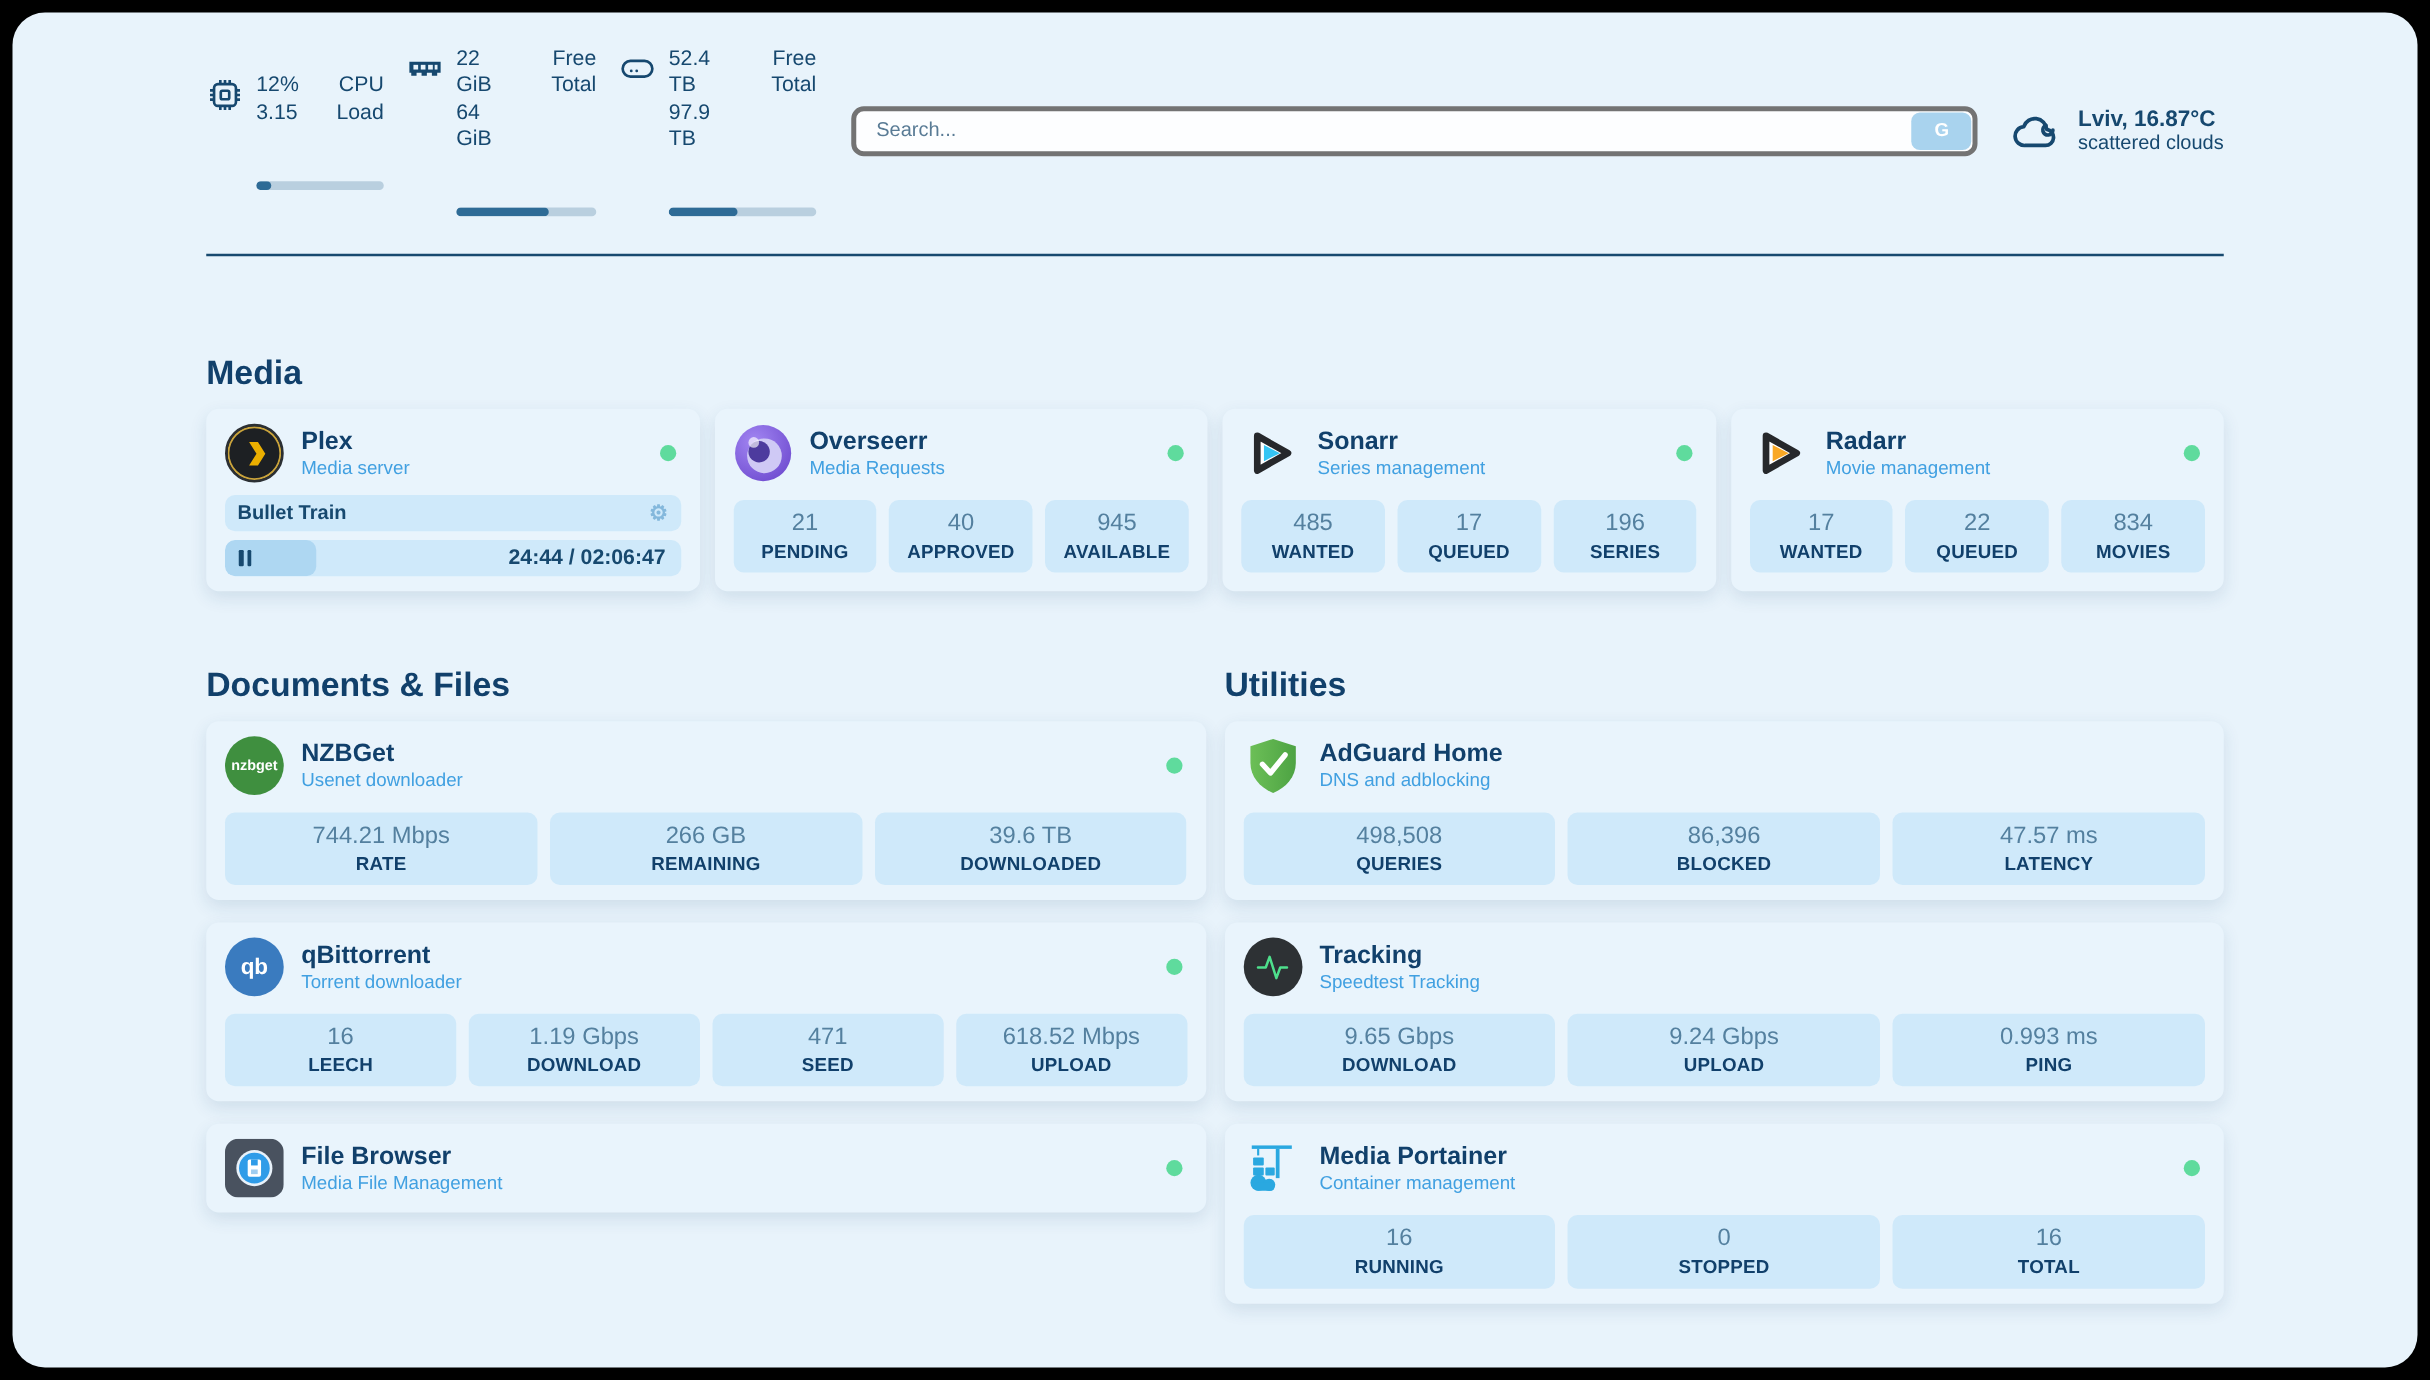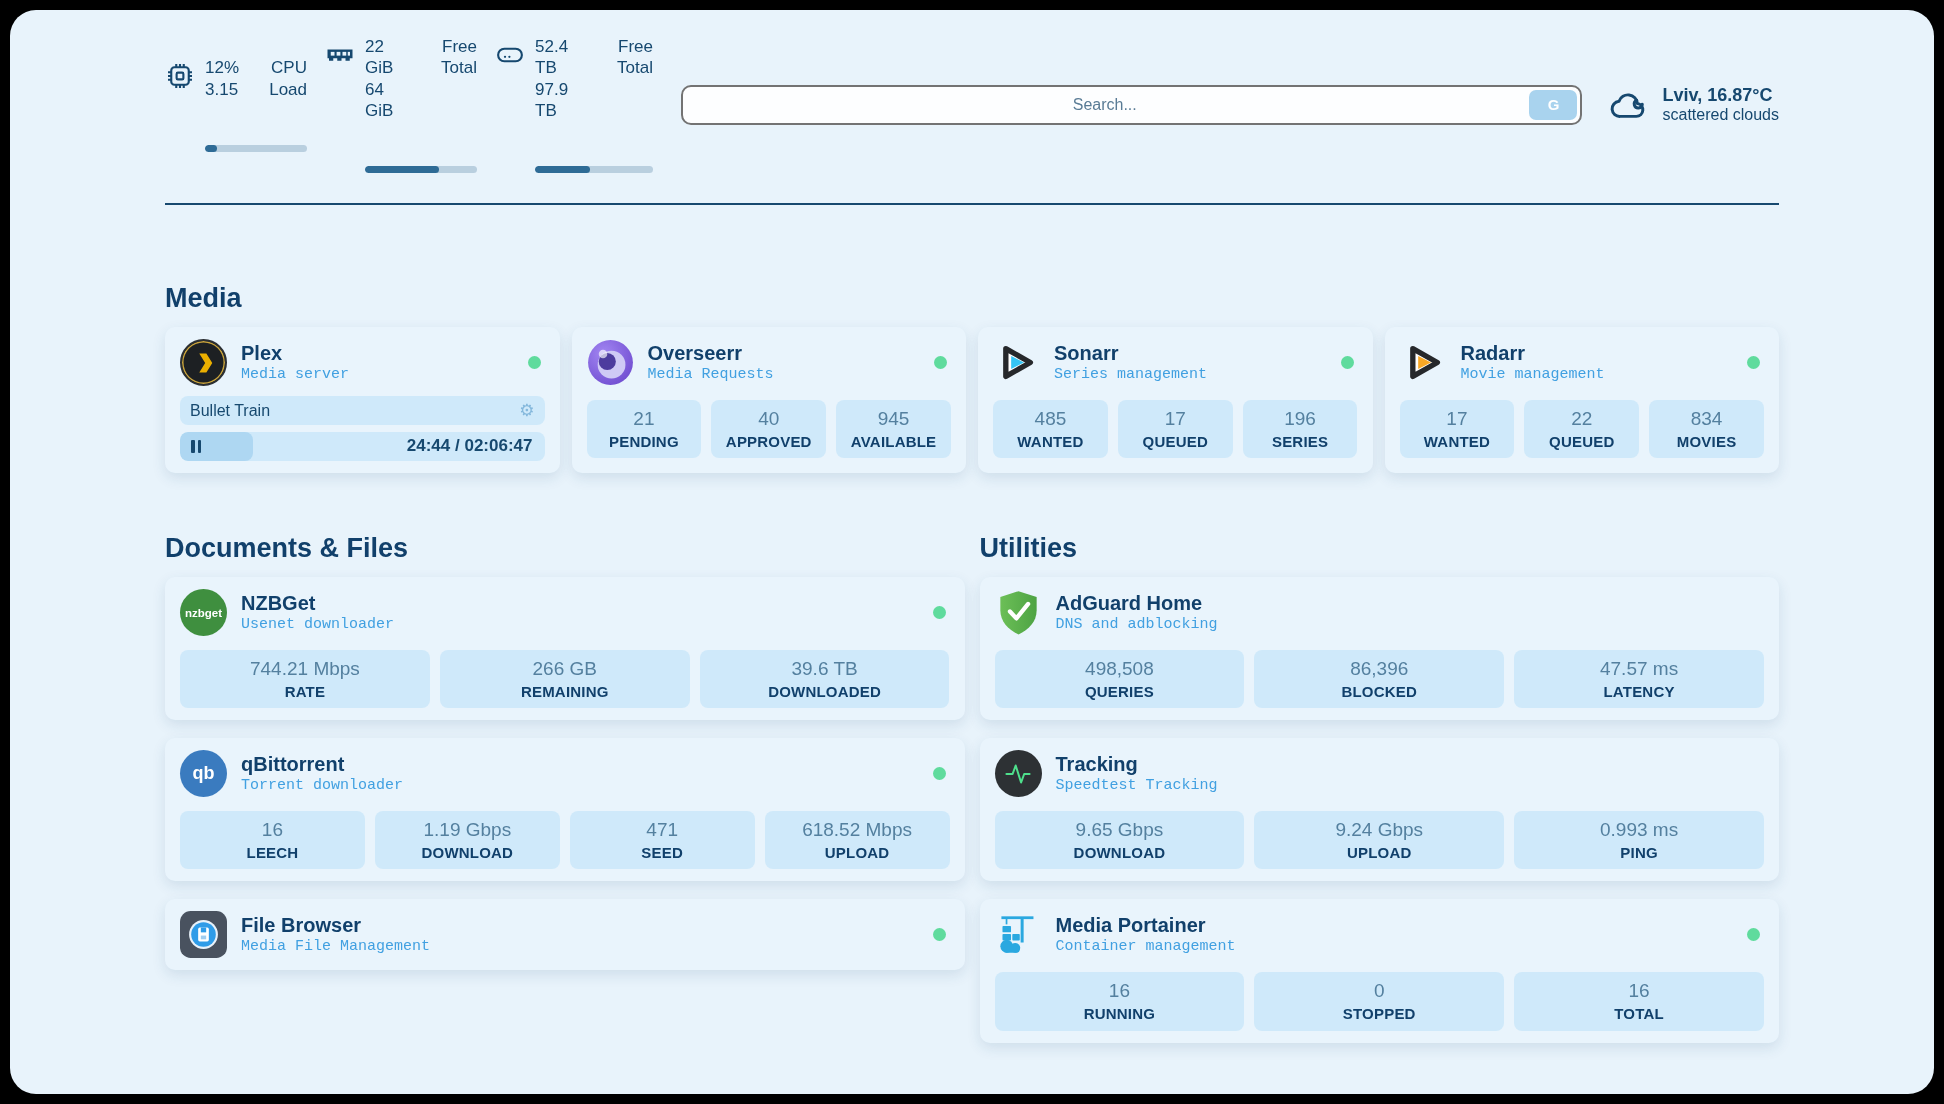--- a/index.html
+++ b/index.html
@@ -12,22 +12,22 @@
   .topbar{display:flex;align-items:center;padding-top:26px;}
   .stat-group{display:flex;align-items:flex-start;margin-right:18px;}
   .stat-icon{width:30px;height:30px;margin-top:4px;margin-right:10px;flex:0 0 auto;}
   .stat-inner{display:flex;flex-direction:column;gap:40px;}
   .stat-cols{display:flex;gap:30px;}
   .stat-col{display:flex;flex-direction:column;color:#16486f;font-size:17px;line-height:1.25;font-weight:500;}
   .stat-col.right{text-align:right;margin-left:auto;}
   .stat-bar{margin-top:5px;height:7px;width:100%;background:#b9cfdf;border-radius:4px;overflow:hidden;}
   .stat-bar-fill{height:100%;background:#2e6b96;border-radius:4px;}
   .searchwrap{flex:1;position:relative;margin:0 26px 0 10px;}
-  .search-input{width:100%;height:40px;border:2px solid #737373;border-radius:10px;background:#fdfeff;
-    padding:0 70px 0 16px;font-size:16px;color:#3d6583;outline:none;font-family:inherit;text-align:center;}
+  .search-input{width:100%;height:40px;border:4px solid #737373;border-radius:10px;background:#fdfeff;
+    padding:0 70px 0 16px;font-size:16px;color:#3d6583;outline:none;font-family:inherit;}
   .search-input::placeholder{color:#3d6583;opacity:.85;}
   .search-engine{position:absolute;right:5px;top:5px;width:48px;height:30px;border:none;border-radius:7px;
     background:#a9d3ee;color:#fff;font-weight:700;font-size:15px;cursor:pointer;font-family:inherit;}
   .weather{display:flex;align-items:center;gap:12px;}
   .weather svg{width:42px;height:42px;}
   .weather-line1{font-size:18px;font-weight:600;color:#16486f;}
   .weather-line2{font-size:16px;color:#16486f;}
   .divider{border:none;border-top:2px solid #17496f;margin:30px 0 0 0;}
 
   
@@ -37,30 +37,30 @@
   .two-col{display:flex;gap:15px;align-items:flex-start;}
   .col{flex:1;min-width:0;}
   .col-stack{display:flex;flex-direction:column;gap:18px;margin-top:13px;}
 
   .card{flex:1;background:#e9f4fc;border-radius:10px;box-shadow:0 5px 14px rgba(23,74,112,.12);
     padding:12px 15px;min-width:0;}
   .card-head{display:flex;align-items:center;gap:14px;}
   .app-icon{width:47px;height:47px;flex:0 0 auto;display:flex;align-items:center;justify-content:center;}
   .card-titles{display:flex;flex-direction:column;line-height:1.25;}
   .card-name{font-size:20px;font-weight:600;color:#11406b;}
-  .card-desc{font-size:15px;color:#41a0e1;font-family:Liberation Mono, monospace;}
+  .card-desc{font-size:15px;color:#41a0e1;}
   .status-dot{width:13px;height:13px;border-radius:50%;background:#5fdb9d;margin-left:auto;margin-right:4px;flex:0 0 auto;}
   .stats-row{display:flex;gap:10px;margin-top:14px;}
   .stat-box{flex:1;background:#cfe9fa;border-radius:8px;padding:7px 4px;text-align:center;line-height:1.3;}
   .stat-box-value{font-size:19px;color:#54809f;}
   .stat-box-label{font-size:15px;font-weight:700;color:#11406b;letter-spacing:.2px;}
 
   
   .media-row{margin-top:10px;background:#cfe9fa;border-radius:8px;height:29px;display:flex;align-items:center;
-    padding:0 10px;color:#17496f;font-size:16px;font-weight:400;}
+    padding:0 10px;color:#17496f;font-size:16px;font-weight:700;}
   .media-row .gear{margin-left:auto;color:#84b8dc;font-size:17px;cursor:pointer;line-height:1;}
   .progress-row{position:relative;margin-top:7px;background:#cfe9fa;border-radius:8px;height:29px;overflow:hidden;}
   .progress-fill{position:absolute;left:0;top:0;bottom:0;background:#aed7f2;border-radius:8px;}
   .pause-icon{position:absolute;left:11px;top:8px;display:flex;gap:3px;}
   .pause-icon span{display:block;width:3.5px;height:13px;background:#17496f;border-radius:1px;}
   .progress-time{position:absolute;right:12px;top:4px;font-size:17px;font-weight:600;color:#17496f;}
 
   
   .icon-circle{width:47px;height:47px;border-radius:50%;display:flex;align-items:center;justify-content:center;}
   .plex-circle{background:#1d2023;border:2px solid #2b2f33;box-shadow:0 0 0 1.5px #caa43c inset;}

